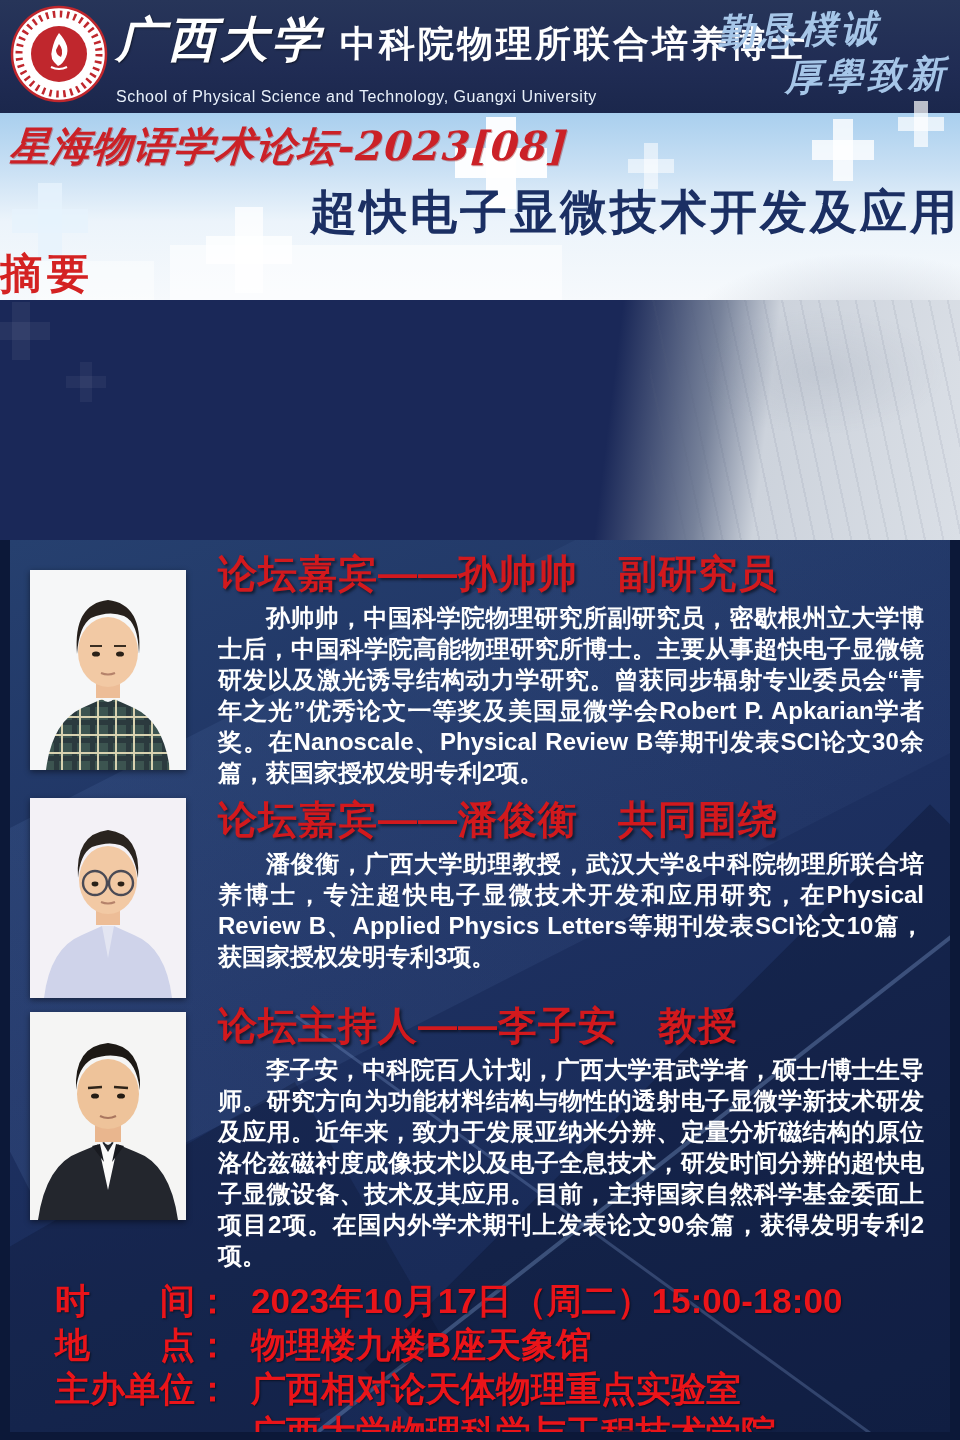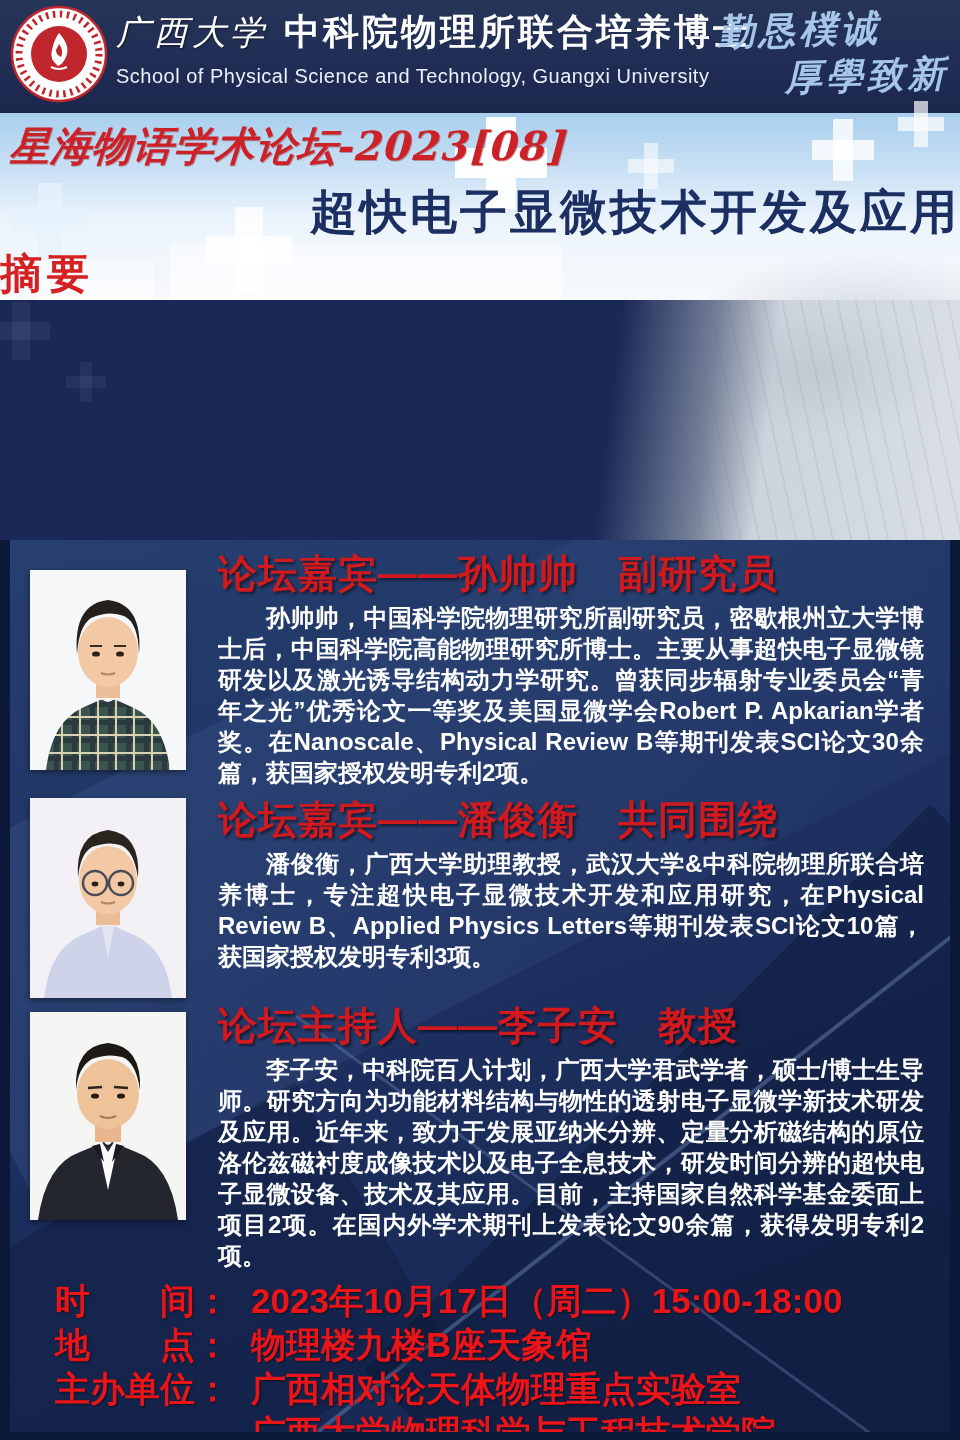--- a/index.html
+++ b/index.html
@@ -9,26 +9,26 @@
   }
   
   .header {
     position:relative; height:113px;
     background:linear-gradient(180deg,#273559 0%,#202c54 60%,#1b274c 100%);
   }
   .logo-wrap { position:absolute; left:10px; top:5px; width:98px; height:98px; }
   .header-text { position:absolute; left:116px; top:8px; }
   .header-line1 { display:flex; align-items:baseline; }
   .univ-name {
-    font-family:"DejaVu Serif", serif; font-style:italic; font-weight:normal;
-    font-size:34px; color:#ffffff; margin-right:16px; letter-spacing:4px;
+    font-family:"DejaVu Serif", serif; font-style:italic; font-weight:bold;
+    font-size:48px; color:#ffffff; margin-right:16px; letter-spacing:4px;
     text-shadow:1px 1px 2px rgba(0,0,0,0.5);
   }
   .school-cn { font-weight:bold; font-size:36px; color:#ffffff; letter-spacing:3px; }
-  .school-en { font-size:20px; color:#e9f1fb; margin-top:8px; letter-spacing:0.5px; }
+  .school-en { font-size:16px; color:#e9f1fb; margin-top:16px; letter-spacing:0.5px; }
   .motto {
     position:absolute; right:12px; top:6px; text-align:right; color:#a6c6e8;
     font-family:"DejaVu Serif", serif; font-style:italic; font-weight:bold;
     font-size:37px; line-height:47px; transform:rotate(-1.5deg); letter-spacing:4px;
   }
   .motto-line1 { margin-right:66px; }
   
   .band {
     position:relative; height:187px;
     background:

